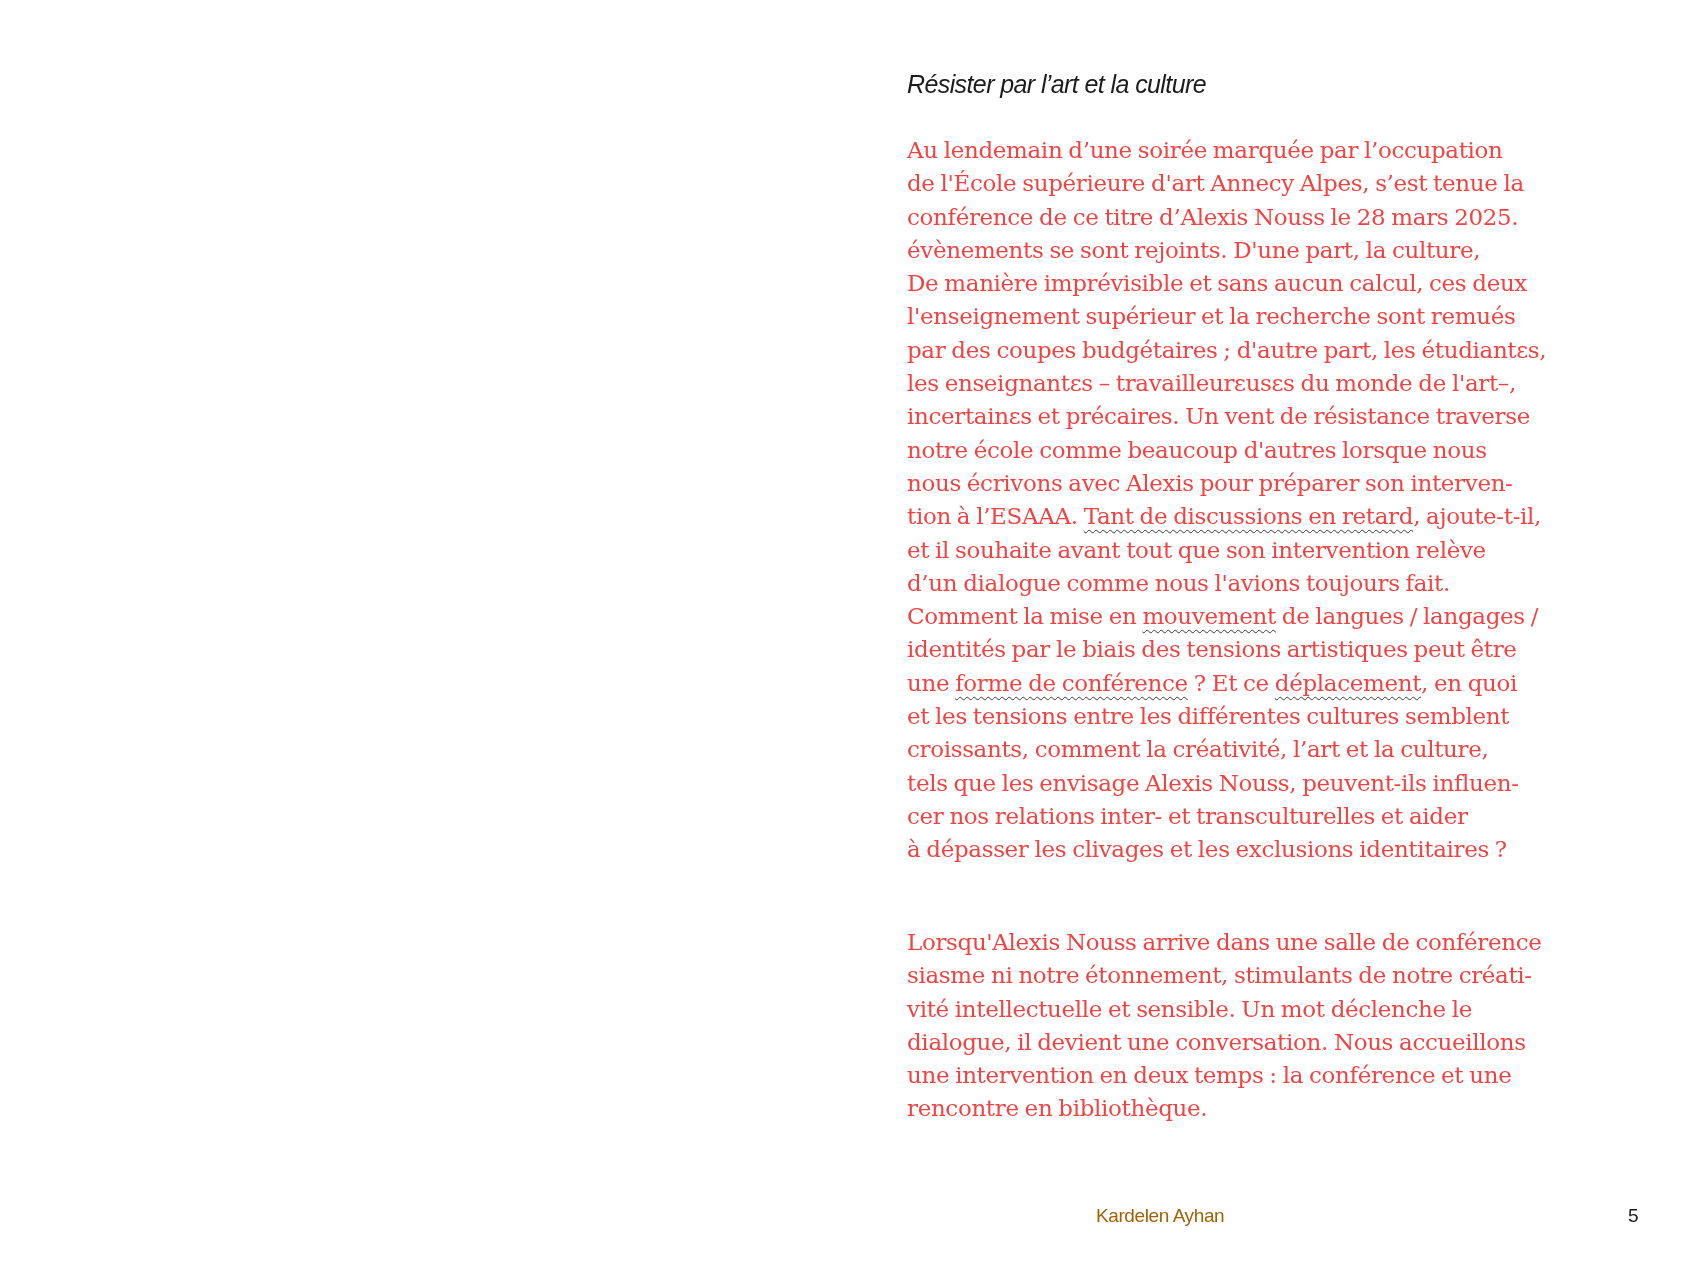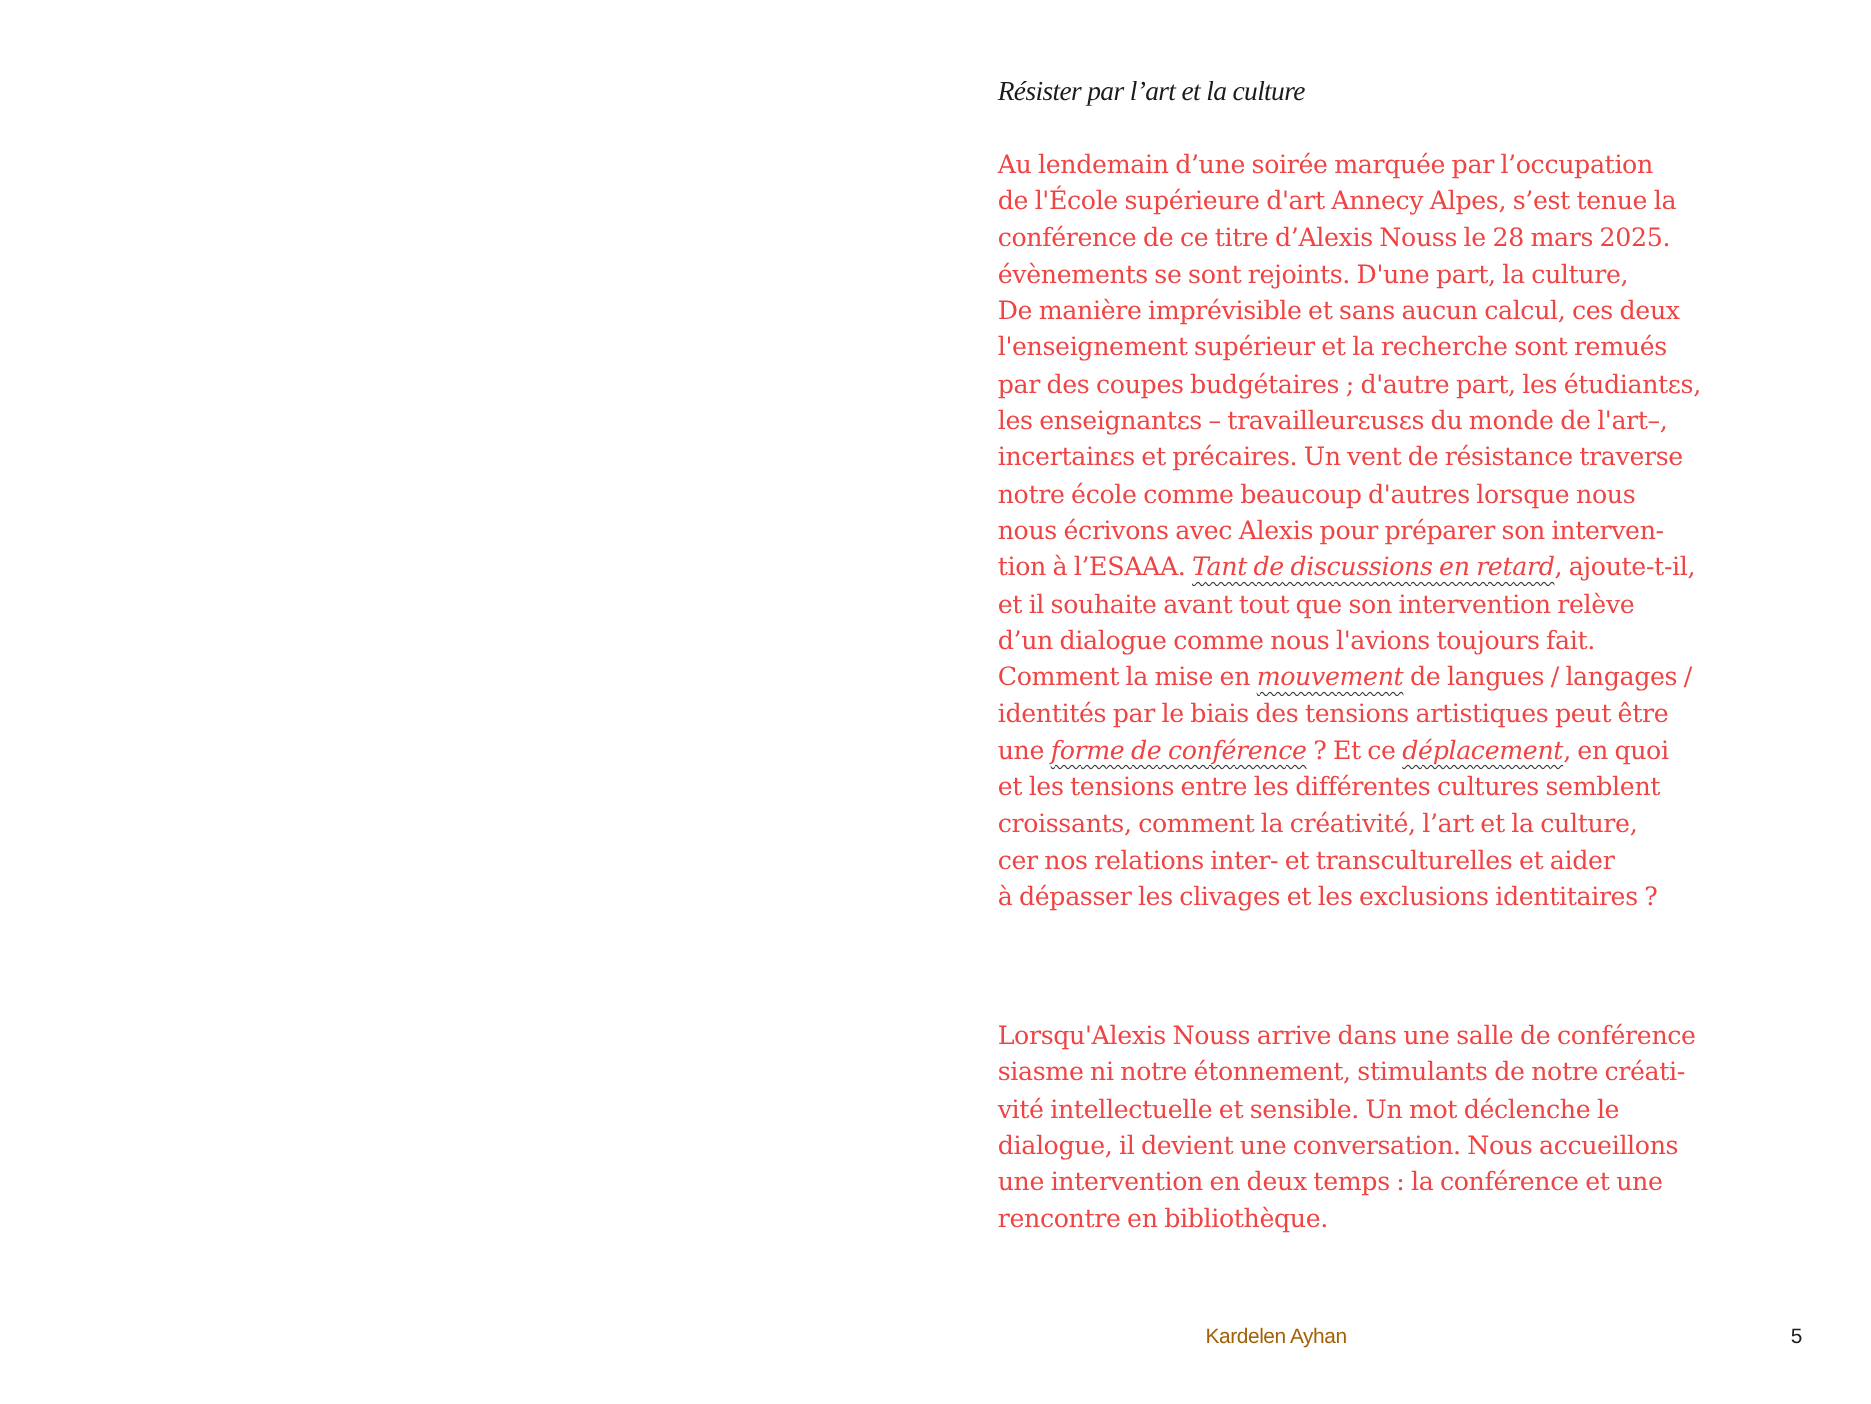--- a/index.html
+++ b/index.html
@@ -30,21 +30,21 @@
       position: absolute;
       left: 850px; top: 0;
       width: 851px; height: 1276px;
       background: #ffffff;
     }
     .title {
       position: absolute;
       left: 907px;
       top: 69px;
       margin: 0;
-      font-family: Liberation Serif, serif;
+      font-family: Liberation Sans, sans-serif;
       font-style: italic;
       font-weight: normal;
       font-size: 25px;
       letter-spacing: -0.6px;
       line-height: 30px;
       color: #1c1c1c;
       white-space: nowrap;
     }
     .body-text {
       position: absolute;
@@ -63,21 +63,20 @@
     .line {
       display: block;
       white-space: nowrap;
     }
     .wavy {
       text-decoration-line: underline;
       text-decoration-style: wavy;
       text-decoration-color: #3a3a3a;
       text-decoration-thickness: 1px;
       text-underline-offset: 5px;
-      font-style: italic;
     }
     .footer-author {
       position: absolute;
       left: 1096px;
       top: 1205px;
       font-family: "Liberation Sans", sans-serif;
       font-size: 19px;
       letter-spacing: -0.4px;
       color: #a16207;
       white-space: nowrap;
@@ -113,20 +112,21 @@
       <span class="line"><span>notre école comme beaucoup d'autres lorsque nous</span></span>
       <span class="line"><span>nous écrivons avec Alexis pour préparer son interven-</span></span>
       <span class="line"><span>tion à l’ESAAA. </span><span class="wavy">Tant de discussions en retard</span><span>, ajoute-t-il,</span></span>
       <span class="line"><span>et il souhaite avant tout que son intervention relève</span></span>
       <span class="line"><span>d’un dialogue comme nous l'avions toujours fait.</span></span>
       <span class="line"><span>Comment la mise en </span><span class="wavy">mouvement</span><span> de langues / langages /</span></span>
       <span class="line"><span>identités par le biais des tensions artistiques peut être</span></span>
       <span class="line"><span>une </span><span class="wavy">forme de conférence</span><span> ? Et ce </span><span class="wavy">déplacement</span><span>, en quoi</span></span>
       <span class="line"><span>et les tensions entre les différentes cultures semblent</span></span>
       <span class="line"><span>croissants, comment la créativité, l’art et la culture,</span></span>
+      <span class="line"><span>tels que les envisage Alexis Nouss, peuvent-ils influen-</span></span>
       <span class="line"><span>cer nos relations inter- et transculturelles et aider</span></span>
       <span class="line"><span>à dépasser les clivages et les exclusions identitaires ?</span></span>
     </div>
   <div class="body-text para-2">
       <span class="line"><span>Lorsqu'Alexis Nouss arrive dans une salle de conférence</span></span>
       <span class="line"><span>siasme ni notre étonnement, stimulants de notre créati-</span></span>
       <span class="line"><span>vité intellectuelle et sensible. Un mot déclenche le</span></span>
       <span class="line"><span>dialogue, il devient une conversation. Nous accueillons</span></span>
       <span class="line"><span>une intervention en deux temps : la conférence et une</span></span>
       <span class="line"><span>rencontre en bibliothèque.</span></span>

